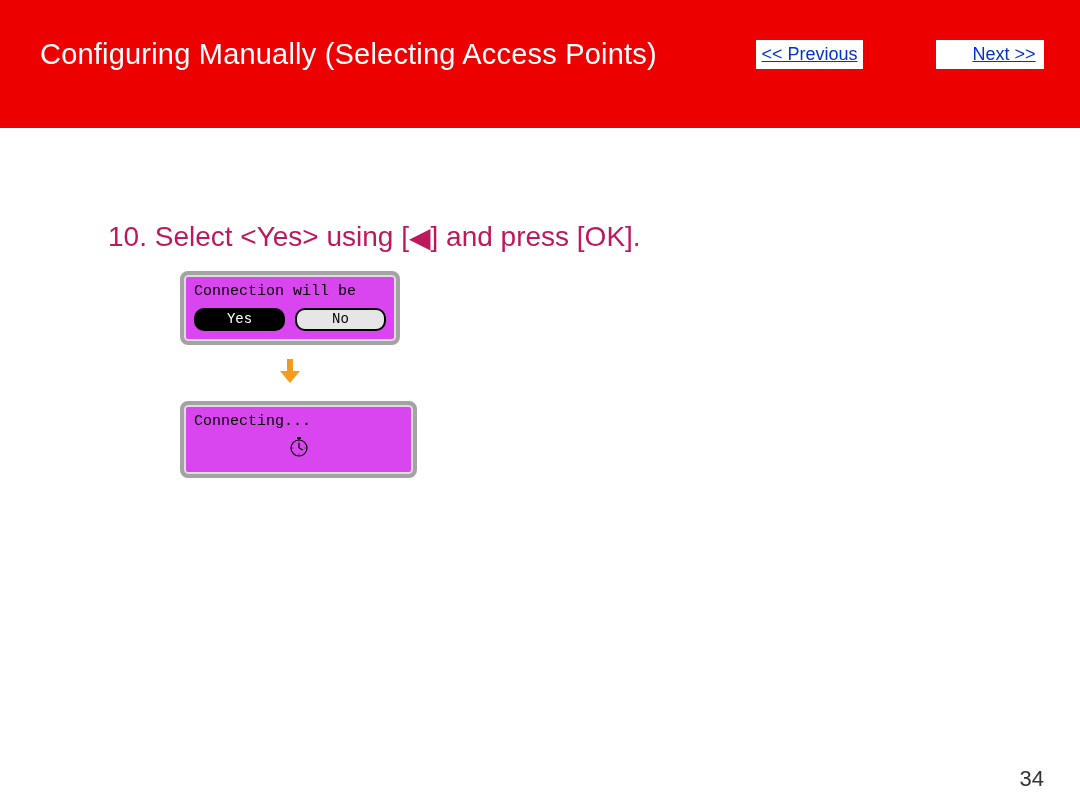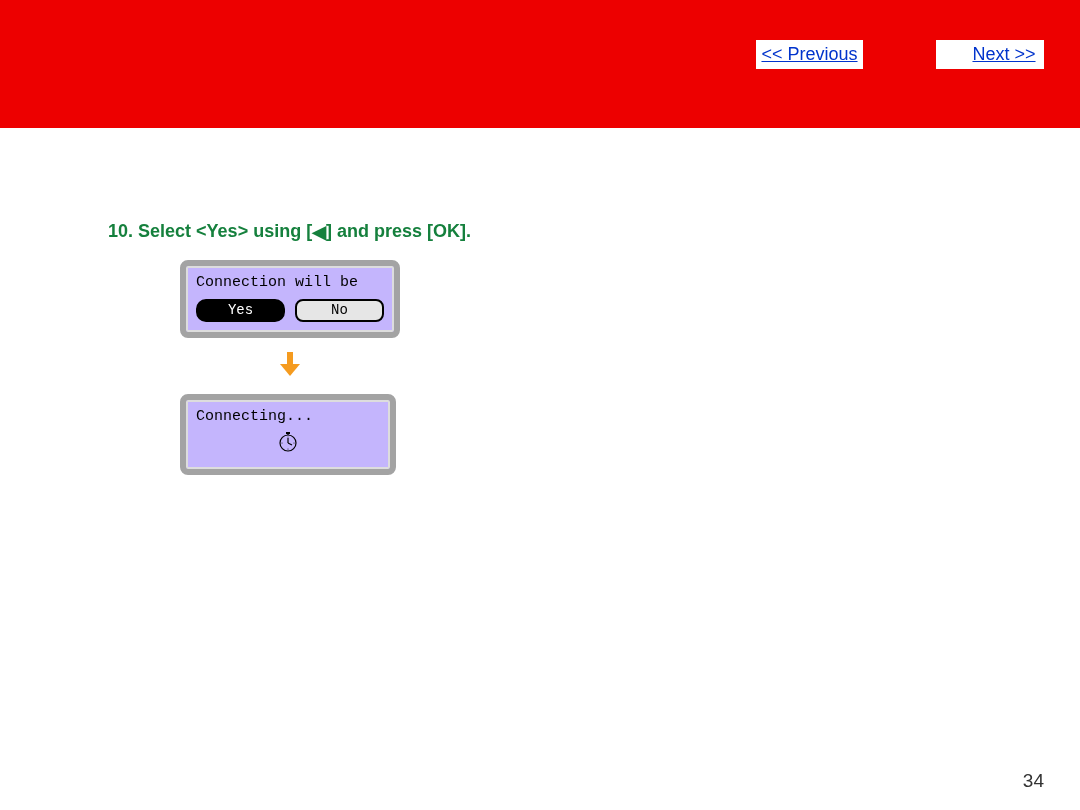--- a/index.html
+++ b/index.html
@@ -41,33 +41,32 @@
     }
     .nav-prev { left: 756px; width: 107px; }
     .nav-next { left: 936px; width: 108px; padding-left: 28px; }
 
     .content {
       position: absolute;
       left: 108px;
       top: 220px;
     }
     .step-text {
-      font-size: 18px;
-      color: #15803d;
+      font-size: 28px;
+      color: #be185d;
       margin-bottom: 18px;
-      font-weight: bold;
     }
     .step-text .tri {
       display: inline-block;
       transform: translateY(1px);
     }
 
     .lcd {
-      background: #c4b5fd;
-      border: 6px solid #a3a3a3;
+      background: #d946ef;
+      border: 4px solid #a3a3a3;
       border-radius: 8px;
       box-shadow: inset 0 0 0 2px #ddd;
       padding: 8px 10px 10px 10px;
       width: 220px;
       margin-left: 72px;
       position: relative;
     }
     .lcd-inner {
       font-family: "Courier New", monospace;
       font-size: 15px;
@@ -82,53 +81,54 @@
     .lcd-btn {
       flex: 1;
       border: 2px solid #000;
       border-radius: 10px;
       text-align: center;
       font-family: "Courier New", monospace;
       font-size: 14px;
       padding: 1px 0;
     }
     .lcd-btn.sel { background: #000; color: #fff; }
-    .lcd-btn.unsel { background: #e6e6e6; color: #000; border-radius: 8px; }
+    .lcd-btn.unsel { background: #e6e6e6; color: #000; }
 
     .arrow-wrap {
       width: 220px;
       margin-left: 72px;
       text-align: center;
       padding: 14px 0 14px 0;
     }
     .arrow-svg { display: inline-block; }
 
     .lcd2 {
-      width: 216px;
+      width: 237px;
       margin-left: 72px;
     }
     .lcd2 .watch {
       text-align: center;
       font-size: 22px;
       line-height: 1;
       margin-top: 4px;
     }
 
     .page-num {
       position: absolute;
       right: 36px;
       bottom: 18px;
-      font-size: 19px;
+      font-size: 22px;
       color: #333;
     }
   </style>
 </head>
 <body>
 
 <div class="header-bar">
+  <div class="page-title">Configuring Manually (Selecting Access Points)</div>
   <button class="nav-btn nav-prev">&lt;&lt; Previous</button>
   <button class="nav-btn nav-next">Next &gt;&gt;</button>
 </div>
 
 <div class="content">
   <div class="step-text">
     <span>10.</span>
     <span>Select &lt;Yes&gt; using [</span><span class="tri">◀</span><span>] and press [OK].</span>
   </div>
 

